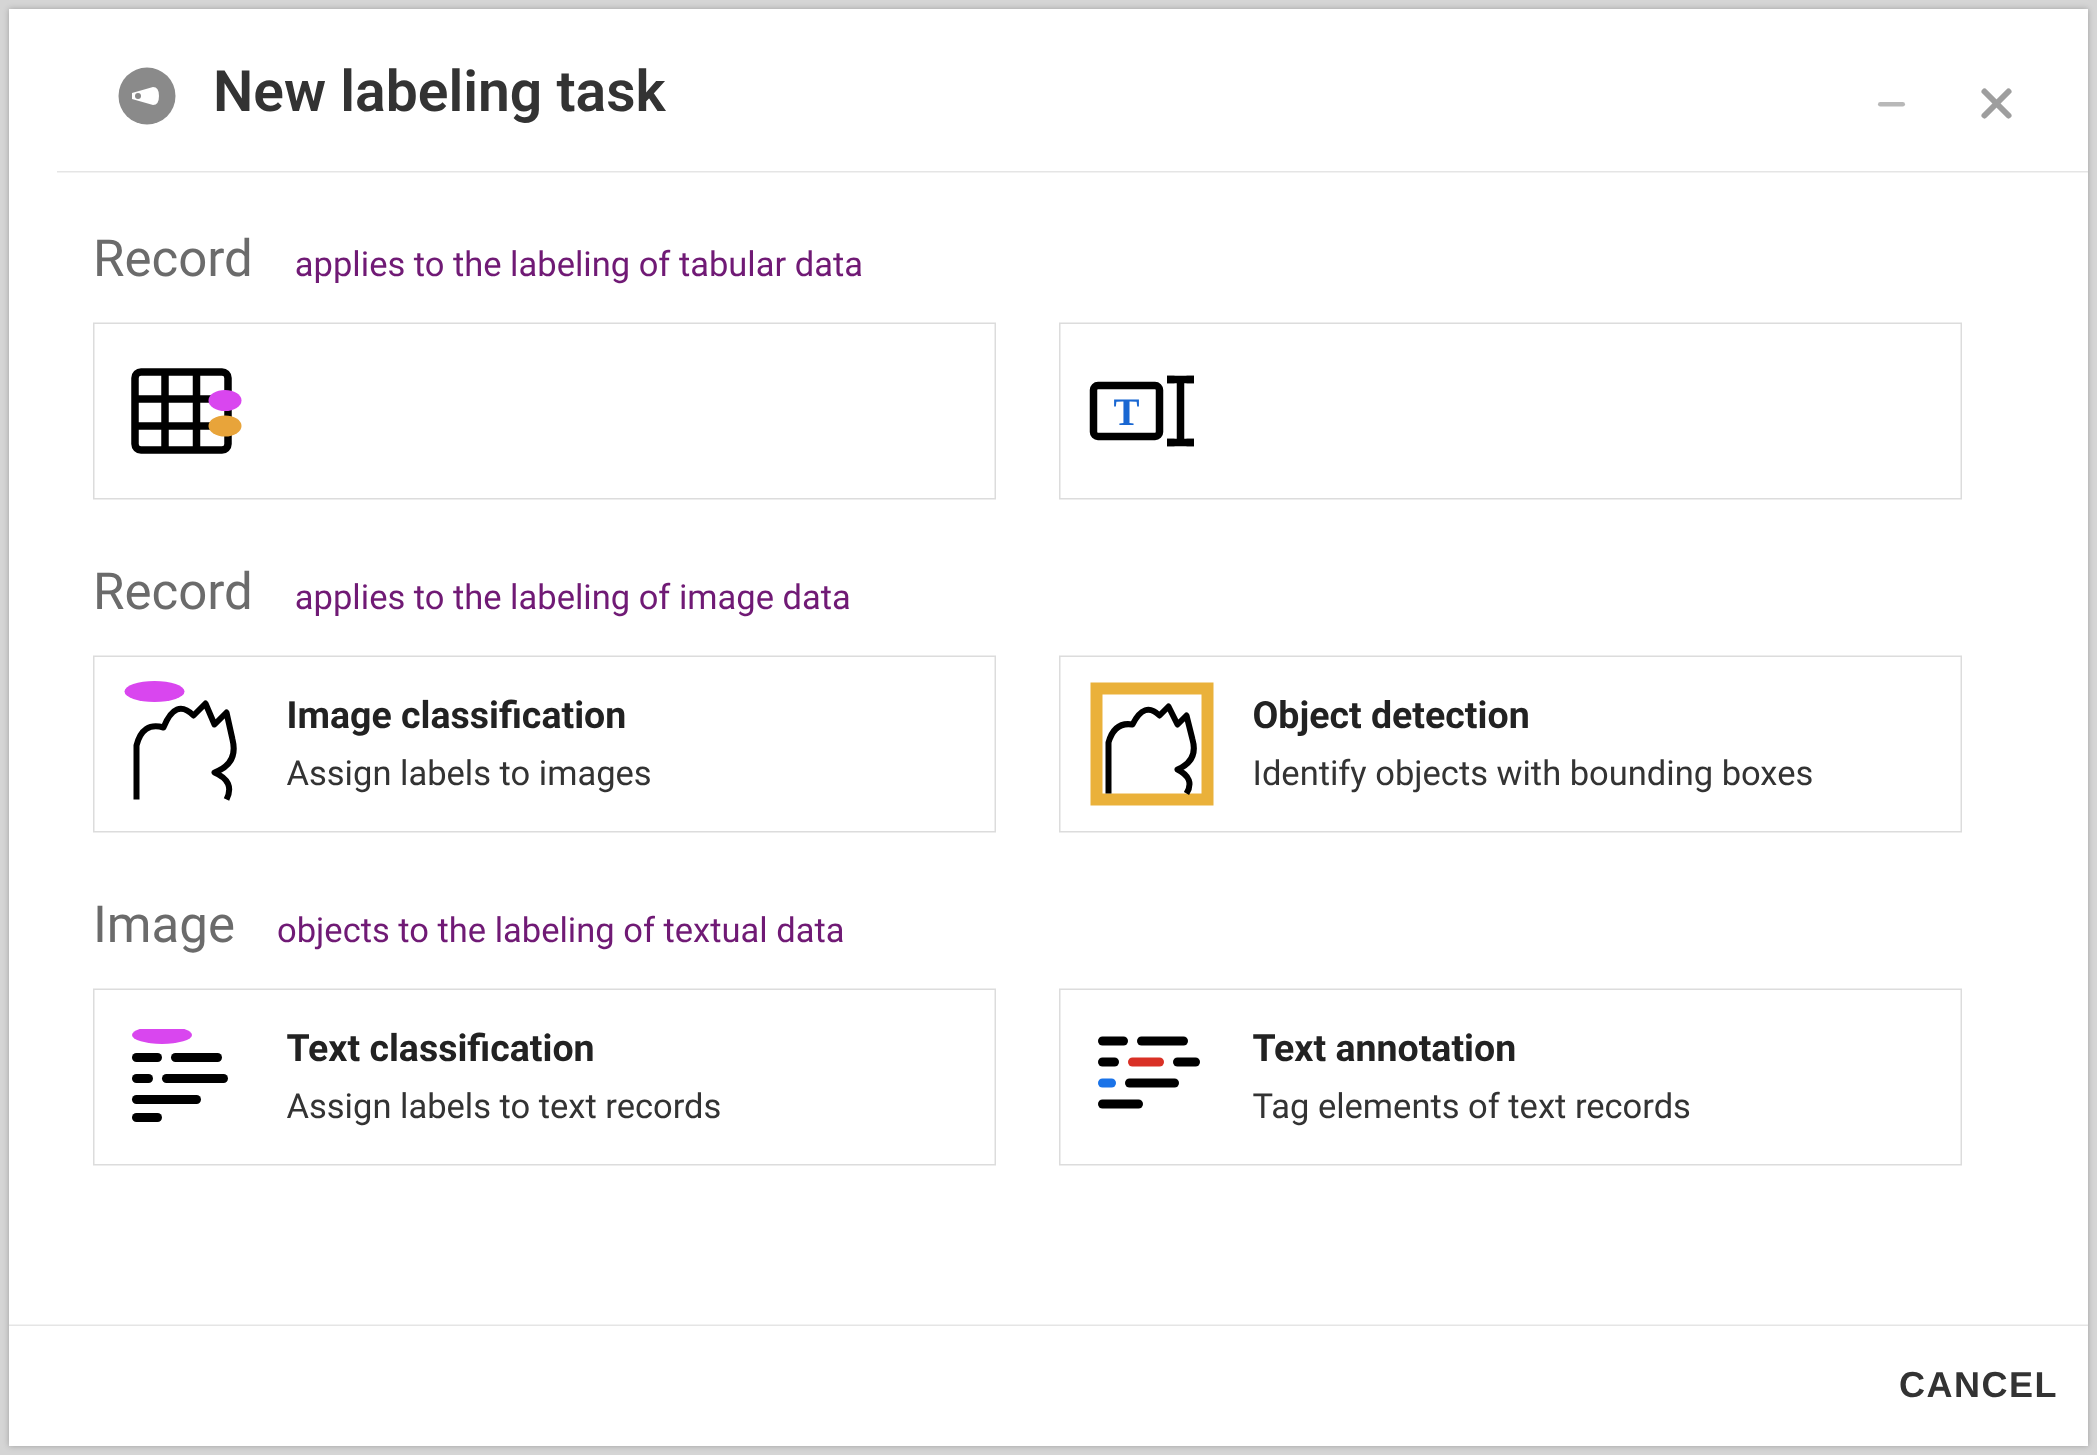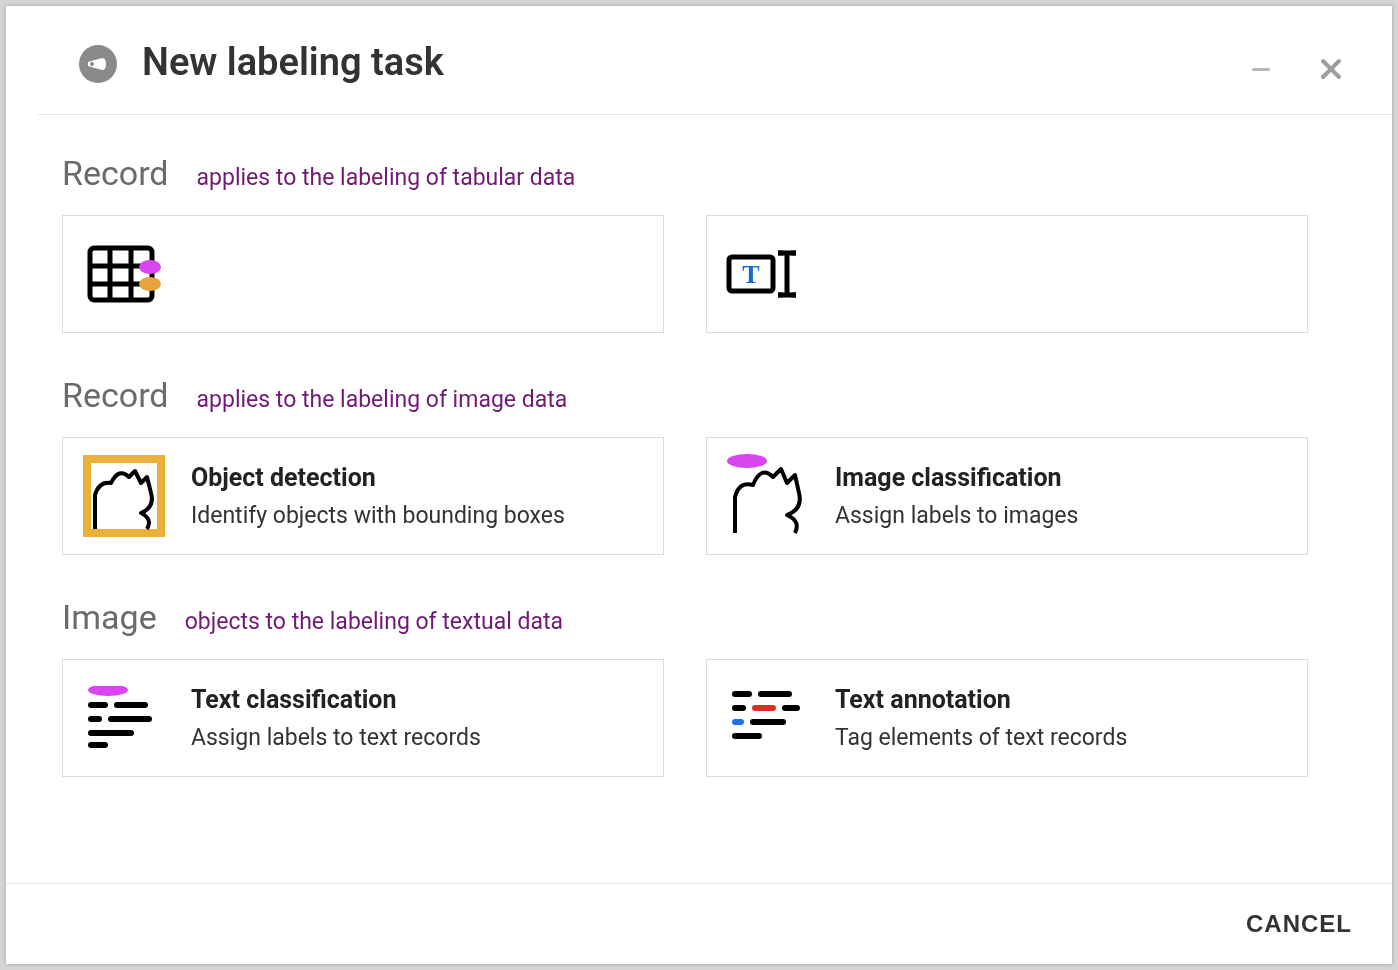--- a/index.html
+++ b/index.html
@@ -88,21 +88,21 @@
     color: #222;
     margin-bottom: 10px;
   }
   .card-desc {
     font-size: 23px;
     font-weight: 400;
     color: #333;
   }
   .modal-footer {
     border-top: 1px solid #e5e5e5;
-    padding: 26px 40px;
+    padding: 26px 20px;
     display: flex;
     justify-content: flex-end;
   }
   .cancel-btn {
     font-size: 24px;
     font-weight: 700;
     letter-spacing: 1px;
     color: #333;
     background: none;
     border: none;
@@ -174,40 +174,40 @@
     </div>
 
     <div class="section-head">
       <div class="section-title">Record</div>
       <div class="section-subtitle">applies to the labeling of image data</div>
     </div>
     <div class="card-row">
       <div class="card">
         <div class="card-icon">
           <svg width="86" height="86" viewBox="0 0 86 86">
+            <path d="M10 80 L10 44 Q14 28 28 32 Q36 12 48 24 L56 16 L62 30 L70 22 L74 40 Q78 56 62 62 Q76 68 70 80" fill="none" stroke="#000" stroke-width="4" stroke-linejoin="round"></path>
+            <ellipse cx="22" cy="8" rx="20" ry="7" fill="#d946ef"></ellipse>
+          </svg>
+        </div>
+        <div class="card-text">
+          <div class="card-title">Image classification</div>
+          <div class="card-desc">Assign labels to images</div>
+        </div>
+      </div>
+      <div class="card">
+        <div class="card-icon">
+          <svg width="86" height="86" viewBox="0 0 86 86">
             <rect x="2" y="2" width="82" height="82" fill="#eab13a" stroke="#eab13a" stroke-width="0"></rect>
             <rect x="10" y="10" width="66" height="66" fill="#ffffff"></rect>
             <path d="M14 76 L14 42 Q18 28 30 30 Q38 14 48 24 L54 18 L60 30 L66 24 L70 40 Q74 54 60 60 Q72 66 66 76" fill="none" stroke="#000" stroke-width="4" stroke-linejoin="round"></path>
           </svg>
         </div>
         <div class="card-text">
           <div class="card-title">Object detection</div>
           <div class="card-desc">Identify objects with bounding boxes</div>
-        </div>
-      </div>
-      <div class="card">
-        <div class="card-icon">
-          <svg width="86" height="86" viewBox="0 0 86 86">
-            <path d="M10 80 L10 44 Q14 28 28 32 Q36 12 48 24 L56 16 L62 30 L70 22 L74 40 Q78 56 62 62 Q76 68 70 80" fill="none" stroke="#000" stroke-width="4" stroke-linejoin="round"></path>
-            <ellipse cx="22" cy="8" rx="20" ry="7" fill="#d946ef"></ellipse>
-          </svg>
-        </div>
-        <div class="card-text">
-          <div class="card-title">Image classification</div>
-          <div class="card-desc">Assign labels to images</div>
         </div>
       </div>
     </div>
 
     <div class="section-head">
       <div class="section-title">Image</div>
       <div class="section-subtitle">objects to the labeling of textual data</div>
     </div>
     <div class="card-row">
       <div class="card">

